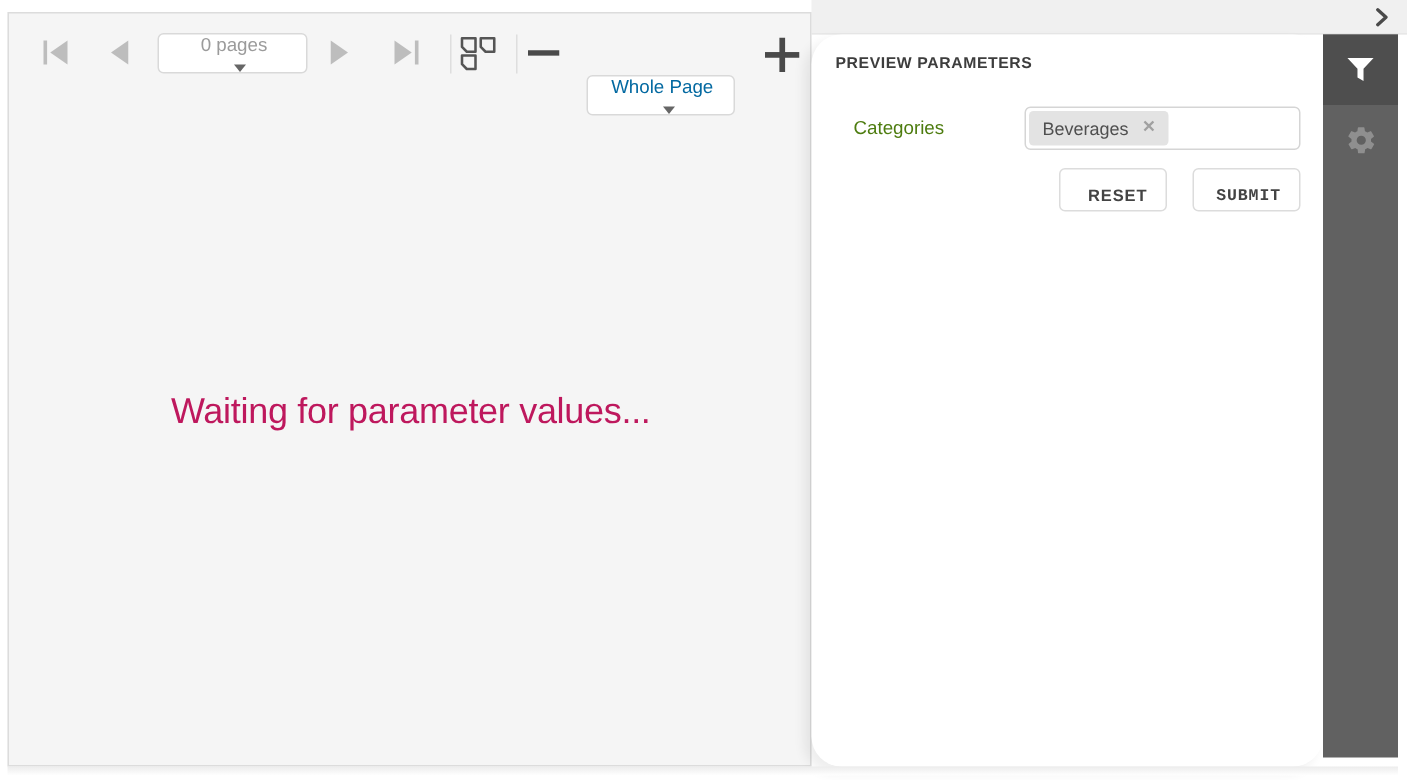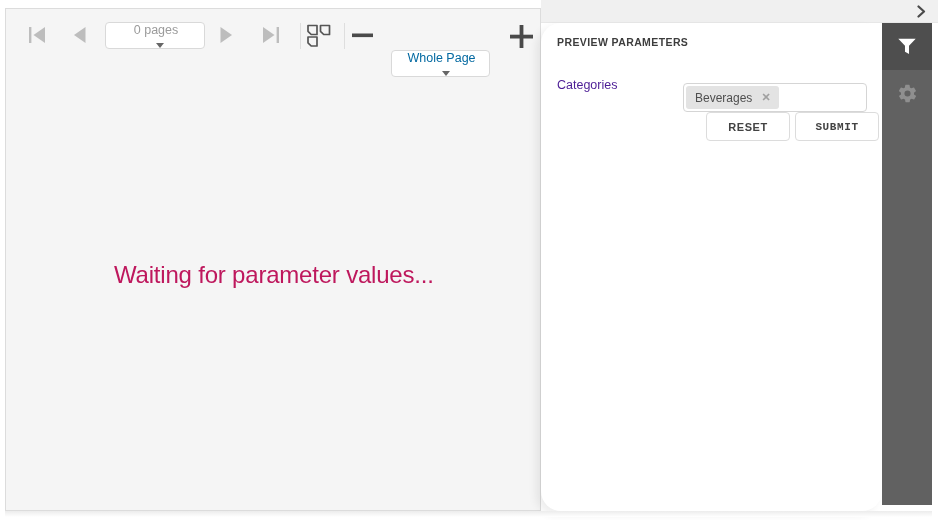--- a/index.html
+++ b/index.html
@@ -56,42 +56,42 @@
     position:absolute;left:541px;top:23px;width:341px;height:488px;
     background:#ffffff;box-shadow:-5px 4px 8px rgba(0,0,0,0.07);
     box-sizing:border-box;
     border-radius:20px;
   }
   .panel-title{
     position:absolute;left:16px;top:13px;margin:0;
     font-size:10.5px;font-weight:bold;letter-spacing:0.4px;color:#3d3d3d;
   }
   .param-label{
-    position:absolute;left:16px;top:55px;font-size:12.5px;color:#4c1d95;
+    position:absolute;left:28px;top:55px;font-size:12.5px;color:#4d7c0f;
   }
   .multiselect{
     position:absolute;left:142px;top:48px;width:184px;height:29px;
     background:#ffffff;border:1px solid #d5d5d5;border-radius:4px;
     box-sizing:border-box;display:flex;align-items:center;gap:4px;
-    padding:0 2px;cursor:text;overflow:hidden;margin-top:12px;
+    padding:0 2px;cursor:text;overflow:hidden;
   }
   .tag{
     height:23px;background:#e3e3e3;border-radius:3px;flex:none;
     display:flex;align-items:center;gap:9px;padding:0 8px 0 9px;
     font-size:12px;color:#4f4f4f;
   }
   .tag-x{
     font-size:11px;font-weight:bold;color:#a0a0a0;cursor:pointer;line-height:1;
   }
   .panel-btn{
-    position:absolute;top:89px;width:84px;height:29px;
+    position:absolute;top:89px;width:72px;height:29px;
     background:#ffffff;border:1px solid #dcdcdc;border-radius:4px;
     box-sizing:border-box;font-family:"Liberation Sans", sans-serif;
     font-size:11px;font-weight:bold;letter-spacing:0.6px;color:#434343;
-    cursor:pointer;text-align:center;padding:0;
+    cursor:pointer;text-align:right;padding:12px;
   }
   .reset-btn{left:165px;}
   .submit-btn{left:254px;font-family:Liberation Mono, monospace;}
 
   
   .side-rail{
     position:absolute;left:882px;top:23px;width:50px;height:482px;
     background:#616161;
   }
   .rail-item{

